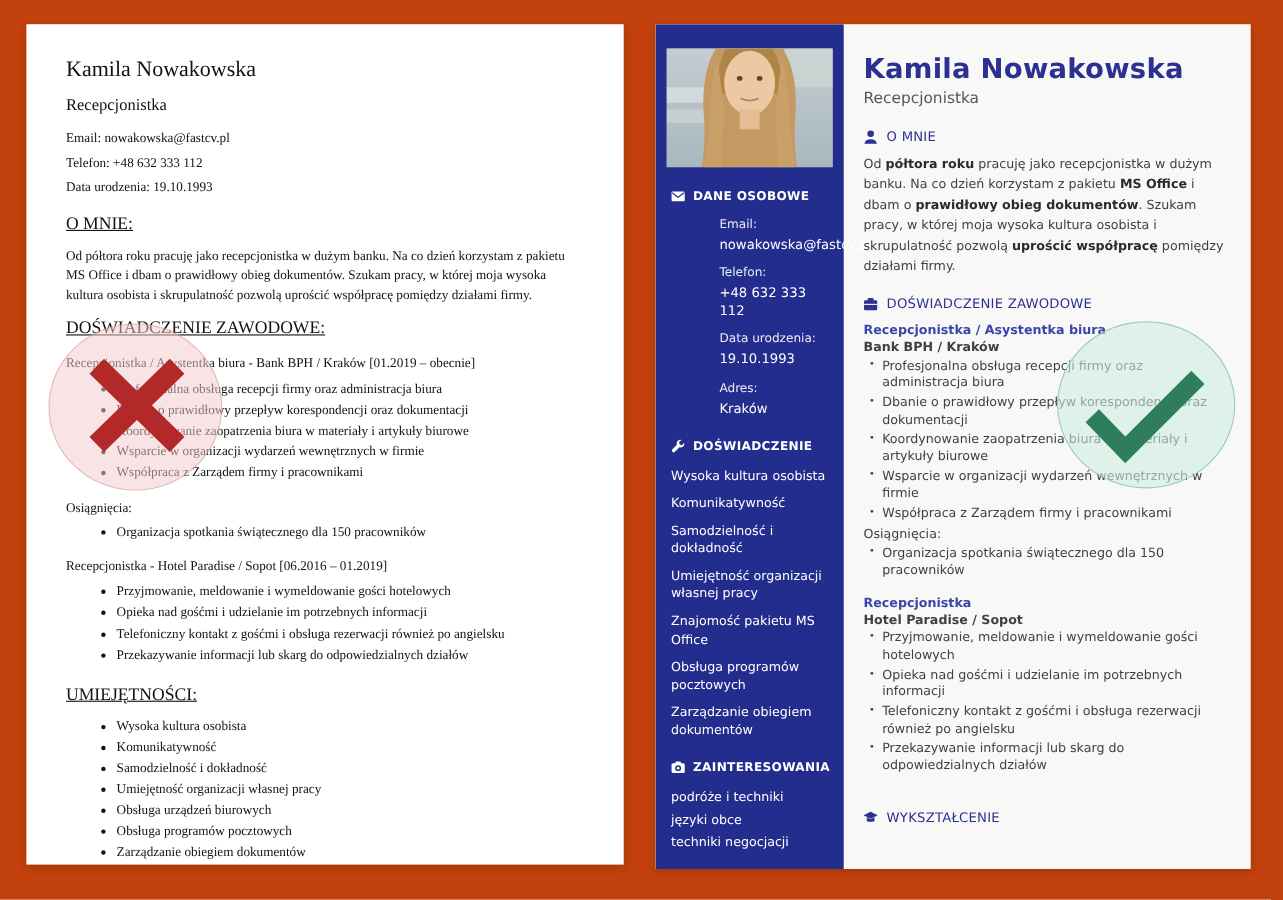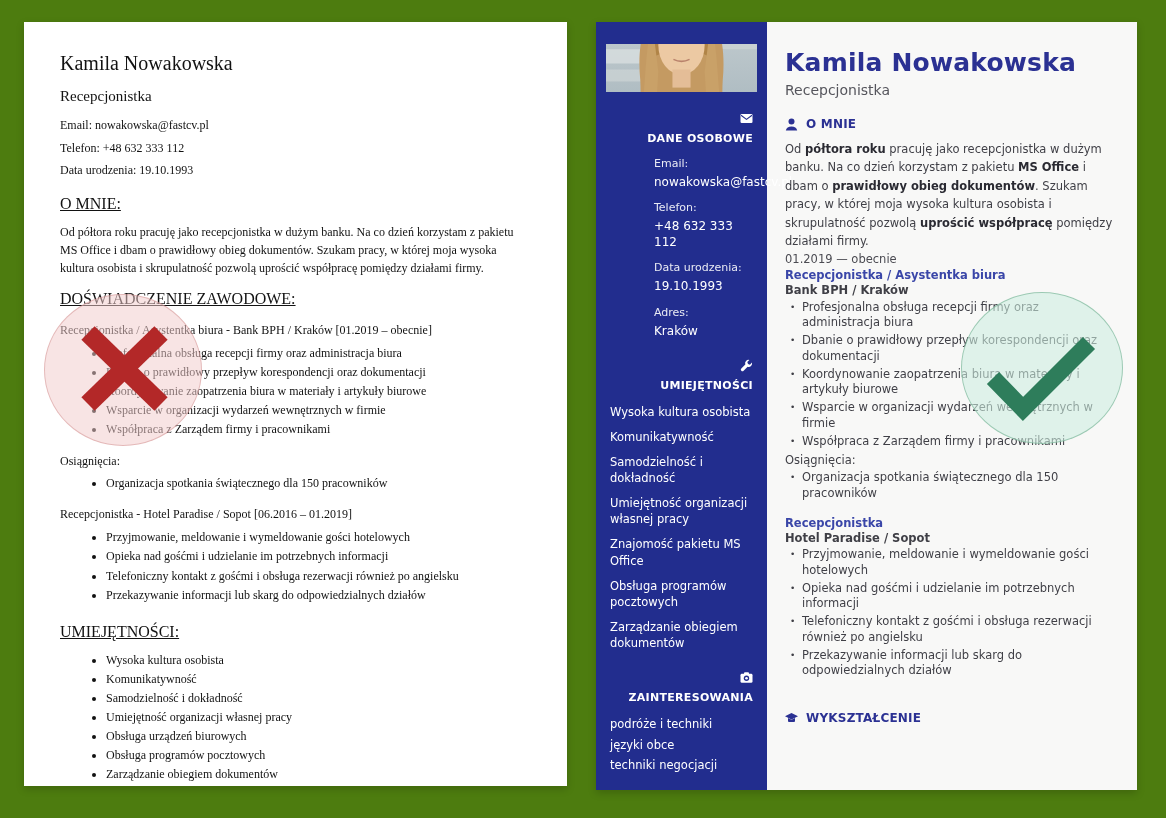--- a/index.html
+++ b/index.html
@@ -1,16 +1,16 @@
 <!DOCTYPE html>
 <html><head>
 <meta charset="utf-8">
 <style>
   html,body{margin:0;padding:0;background:#ececec;}
-  .stage{position:relative;width:1166px;height:818px;background:#4d7c0f;overflow:hidden;
+  .stage{position:relative;width:1166px;height:818px;background:#c2410c;overflow:hidden;
          font-family:"DejaVu Sans",sans-serif;}
   
   .lp{position:absolute;left:24px;top:22px;width:543px;height:764px;background:#ffffff;
       box-shadow:0 3px 8px rgba(0,0,0,.18);padding:30px 38px 24px 36px;box-sizing:border-box;
       font-family:"Liberation Serif",serif;color:#121212;overflow:hidden;display:flex;flex-direction:column;}
   .lp h1{font-size:20px;font-weight:400;margin:0 0 13px;}
   .lp .role{font-size:15px;margin:0 0 13px;}
   .lp .cline{font-size:12px;margin:0 0 7px;line-height:1.3;}
   .lp .sec{font-size:16px;text-decoration:underline;margin:9px 0 10px;}
   .lp p.body{font-size:12px;line-height:1.5;margin:0 0 4px;}
@@ -19,31 +19,31 @@
   .lp li{font-size:12px;line-height:1.3;margin-bottom:3.5px;}
   .lp .achv-label{font-size:12px;margin:6px 0 5px;}
   
   .rp{position:absolute;left:596px;top:22px;width:541px;height:768px;background:#f8f8f7;
       box-shadow:0 3px 8px rgba(0,0,0,.18);display:flex;overflow:hidden;}
   .sb{width:171px;min-width:171px;background:#222d8e;color:#fff;display:flex;flex-direction:column;}
   .photo{margin:22px 10px 0;height:177px;overflow:hidden;background:#b9c4c8;}
   .photo svg{display:block;width:100%;height:100%;}
   .sb-inner{padding:0 14px 12px;}
   .shead-sb{display:flex;gap:7px;align-items:flex-end;font-size:11px;font-weight:700;
-            letter-spacing:.3px;margin:20px 0 12px;flex-direction:column;}
+            letter-spacing:.3px;margin:20px 0 12px;}
   .fld{margin-bottom:11px;margin-left:44px;}
   .fld .lbl{font-size:11px;color:rgba(255,255,255,.9);margin-bottom:4px;}
   .fld .val{font-size:12px;line-height:1.35;}
   .slist{list-style:none;margin:0;padding:0;}
   .slist li{font-size:11.5px;line-height:1.4;margin-bottom:9px;}
   .ilist div{font-size:11.5px;line-height:1.45;margin-bottom:4px;}
   .mn{flex:1;padding:26px 20px 0 18px;box-sizing:border-box;display:flex;flex-direction:column;overflow:hidden;}
   .mn h1{font-size:25px;font-weight:700;color:#2b3193;margin:0;letter-spacing:.2px;}
   .mn .role{font-size:14px;color:#55555c;margin:5px 0 0;}
-  .shead{display:flex;gap:8px;align-items:flex-end;font-size:12px;font-weight:700;color:#2b3193;
+  .shead{display:flex;gap:8px;align-items:flex-end;font-size:12px;font-weight:400;color:#2b3193;
          letter-spacing:.2px;margin:19px 0 9px;}
   .mn .about{font-size:11.5px;line-height:1.6;color:#3f3f46;margin:0;}
   .mn .about .b{font-weight:700;color:#2a2a32;}
   .dates{font-size:11.5px;color:#4b4b52;margin:2px 0;}
   .jtitle{font-size:11.5px;font-weight:700;color:#3a46a8;margin:1px 0;}
   .company{font-size:11.5px;font-weight:700;color:#3f3f46;margin:1px 0;}
   ul.blist{list-style:none;margin:2px 0 0;padding:0;}
   ul.blist li{font-size:11.5px;color:#3f3f46;line-height:1.35;padding-left:17px;position:relative;margin:2.5px 0;}
   ul.blist li::before{content:"•";position:absolute;left:5px;top:1px;font-size:9px;color:#3f3f46;}
   .achv{font-size:11.5px;color:#3f3f46;margin:4px 0 1px;}
@@ -154,21 +154,21 @@
         </div>
         <div class="fld">
           <div class="lbl">Adres:</div>
           <div class="val">Kraków</div>
         </div>
 
         <div class="shead-sb">
           <svg class="ic" width="13" height="13" viewBox="0 0 13 13">
             <path d="M12 3.6 A3.4 3.4 0 0 1 7.6 7.7 L3.6 11.7 A1.5 1.5 0 0 1 1.3 9.4 L5.3 5.4 A3.4 3.4 0 0 1 9.4 1 L7.3 3.1 L8 5 L9.9 5.7 Z" fill="#ffffff"></path>
           </svg>
-          <span>UMIEJĘTNOŚCI</span>
+          <span>DOŚWIADCZENIE</span>
         </div>
         <ul class="slist">
           <li>Wysoka kultura osobista</li>
           <li>Komunikatywność</li>
           <li>Samodzielność i dokładność</li>
           <li>Umiejętność organizacji własnej pracy</li>
           <li>Znajomość pakietu MS Office</li>
           <li>Obsługa programów pocztowych</li>
           <li>Zarządzanie obiegiem dokumentów</li>
         </ul>
@@ -196,23 +196,30 @@
 
       <div class="shead">
         <svg class="ic" width="13" height="13" viewBox="0 0 13 13">
           <circle cx="6.5" cy="3.6" r="3" fill="#2b3193"></circle>
           <path d="M0.8 12.6 A5.8 5 0 0 1 12.2 12.6 Z" fill="#2b3193"></path>
         </svg>
         <span>O MNIE</span>
       </div>
       <p class="about"><span>Od </span><span class="b">półtora roku</span><span> pracuję jako recepcjonistka w dużym banku. Na co dzień korzystam z pakietu </span><span class="b">MS Office</span><span> i dbam o </span><span class="b">prawidłowy obieg dokumentów</span><span>. Szukam pracy, w której moja wysoka kultura osobista i skrupulatność pozwolą </span><span class="b">uprościć współpracę</span><span> pomiędzy działami firmy.</span></p>
 
+      <div class="shead">
+        <svg class="ic" width="13" height="13" viewBox="0 0 13 13">
+          <rect x="3.8" y="0.8" width="5.4" height="3.4" rx="1" fill="#2b3193"></rect>
+          <rect x="0.5" y="3" width="12" height="9" rx="1.2" fill="#2b3193"></rect>
+          <rect x="0.5" y="6.2" width="12" height="1" fill="#f8f8f7"></rect>
+        </svg>
+        <span>DOŚWIADCZENIE ZAWODOWE</span>
+      </div>
 
       <div class="job">
-        <div class="dates">01.2019 — obecnie</div>
         <div class="jtitle">Recepcjonistka / Asystentka biura</div>
         <div class="company">Bank BPH / Kraków</div>
         <ul class="blist">
           <li>Profesjonalna obsługa recepcji firmy oraz administracja biura</li>
           <li>Dbanie o prawidłowy przepływ korespondencji oraz dokumentacji</li>
           <li>Koordynowanie zaopatrzenia biura w materiały i artykuły biurowe</li>
           <li>Wsparcie w organizacji wydarzeń wewnętrznych w firmie</li>
           <li>Współpraca z Zarządem firmy i pracownikami</li>
         </ul>
         <div class="achv">Osiągnięcia:</div>

